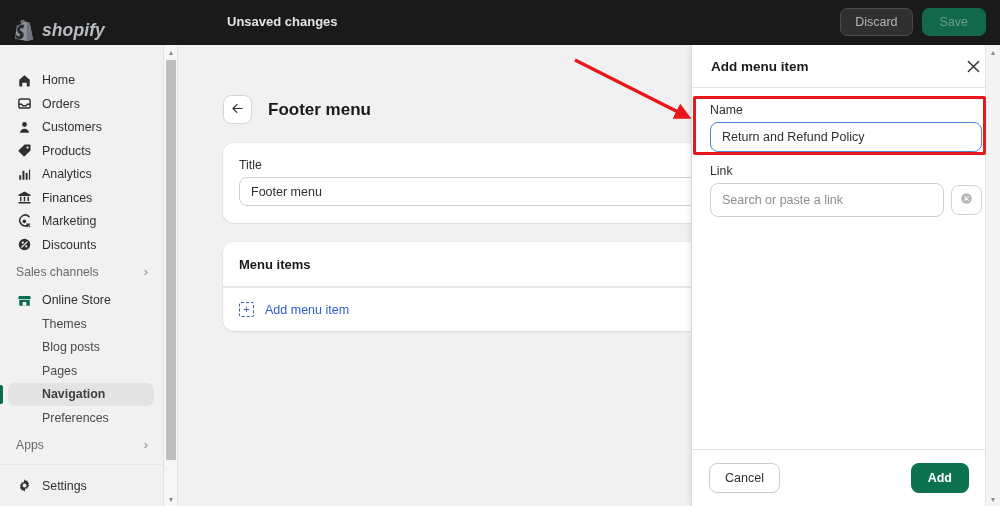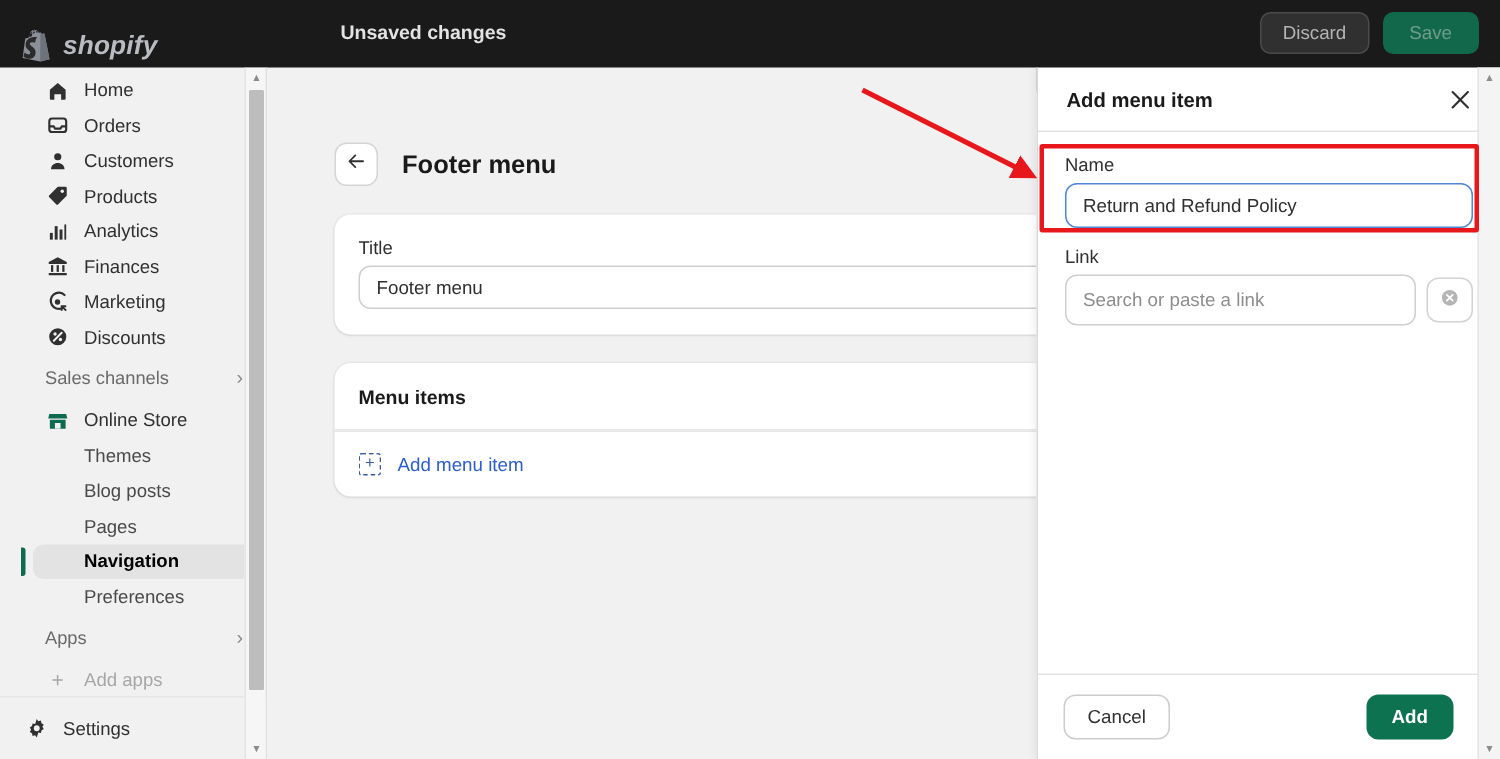--- a/index.html
+++ b/index.html
@@ -44,38 +44,38 @@
     display: flex; align-items: center; cursor: pointer;
   }
 
   
   .sidebar {
     position: absolute; left: 0; top: 45px; width: 178px; height: 461px;
     background: #f1f1f1; border-right: 1px solid #e1e1e1;
     overflow: hidden;
   }
   .nav-scroll {
-    position: absolute; left: 14px; top: 0; width: 162px; height: 420px;
-    padding-top: 4px; overflow: hidden;
+    position: absolute; left: 0; top: 0; width: 162px; height: 420px;
+    padding-top: 24px; overflow: hidden;
   }
   .nav-item {
     display: flex; align-items: center; height: 22.5px;
     margin: 0 8px 1px 8px; padding-left: 8px;
     border-radius: 7px; cursor: pointer; position: relative;
   }
   .nav-item .ico {
     width: 17px; height: 17px; margin-right: 9px;
     display: flex; align-items: center; justify-content: center;
     flex: none;
   }
   .nav-item .lbl { font-size: 12.4px; color: #303030; white-space: nowrap; }
   .nav-sub { padding-left: 34px; }
   .nav-sub .lbl { color: #4a4a4a; }
   .nav-item.active { background: #e3e3e3; }
-  .nav-item.active .lbl { color: #000000; font-weight: bold; }
+  .nav-item.active .lbl { color: #404040; font-weight: bold; }
   .nav-item.active::before {
     content: ""; position: absolute; left: -8px; top: 2px;
     width: 3px; height: 18.5px; background: #0f6b4f; border-radius: 0 2px 2px 0;
   }
   .nav-section {
     display: flex; align-items: flex-start; justify-content: space-between;
     height: 22px; margin: 9px 8px 2px 8px; padding: 0 6px 0 8px;
     cursor: pointer;
   }
   .nav-section .lbl { font-size: 12.2px; color: #6a6a6a; }

